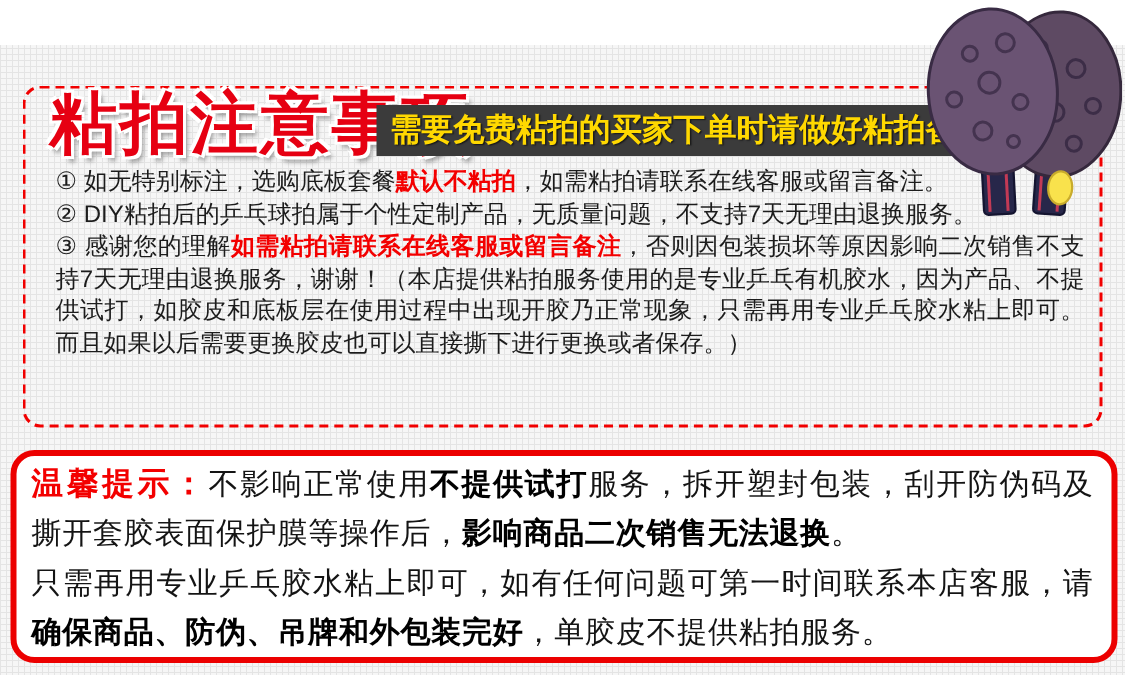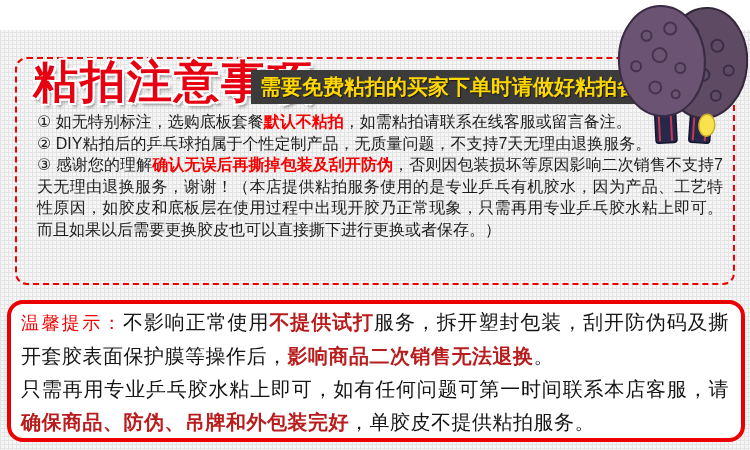--- a/index.html
+++ b/index.html
@@ -40,36 +40,36 @@
   
   .rackets{position:absolute;left:616px;top:3px;z-index:5;}
   
   .bottom-box{
     position:absolute;left:7px;top:300px;width:708px;height:132px;
     background:#fff;border:4px solid #ec0000;border-radius:16px;
     padding:2px 12px 0 10px;
     font-size:20px;line-height:33px;color:#141414;letter-spacing:.5px;text-align:justify;
   }
   .bottom-box p{margin:0;}
-  .tip-label{font-size:18px;color:#f30000;font-weight:normal;letter-spacing:2px;}
-  .bold-red{color:#b91c1c;font-weight:bold;}
+  .tip-label{font-size:21px;color:#f30000;font-weight:bold;letter-spacing:2px;}
+  .bold-red{color:#000000;font-weight:bold;}
 </style>
 </head>
 <body>
 
 <div class="white-strip"></div>
 
 <div class="top-box">
   <div class="notice-title">粘拍注意事项</div>
   <div class="notice-banner">需要免费粘拍的买家下单时请做好粘拍备注！</div>
 
   <div class="notes">
     <p><span>① 如无特别标注，选购底板套餐</span><span class="red">默认不粘拍</span><span>，如需粘拍请联系在线客服或留言备注。</span></p>
     <p><span>② DIY粘拍后的乒乓球拍属于个性定制产品，无质量问题，不支持7天无理由退换服务。</span></p>
-    <p><span>③ 感谢您的理解</span><span class="red">确认无误后再撕掉包装及刮开防伪</span><span>，否则因包装损坏等原因影响二次销售不支持7天无理由退换服务，谢谢！（本店提供粘拍服务使用的是专业乒乓有机胶水，因为产品、工艺特性原因，如胶皮和底板层在使用过程中出现开胶乃正常现象，只需再用专业乒乓胶水粘上即可。而且如果以后需要更换胶皮也可以直接撕下进行更换或者保存。）</span></p>
+    <p><span>③ 感谢您的理解</span><span class="red">如需粘拍请联系在线客服或留言备注</span><span>，否则因包装损坏等原因影响二次销售不支持7天无理由退换服务，谢谢！（本店提供粘拍服务使用的是专业乒乓有机胶水，因为产品、不提供试打，如胶皮和底板层在使用过程中出现开胶乃正常现象，只需再用专业乒乓胶水粘上即可。而且如果以后需要更换胶皮也可以直接撕下进行更换或者保存。）</span></p>
   </div>
 </div>
 
 <div class="rackets">
   <svg width="132" height="142" viewBox="0 0 132 142">
 
     <g transform="rotate(4 90 62)">
       <rect x="78" y="104" width="21" height="36" rx="3" fill="#27274a" stroke="#141430" stroke-width="1.5"></rect>
       <line x1="82" y1="106" x2="82" y2="138" stroke="#c23a55" stroke-width="2"></line>
       <line x1="94" y1="106" x2="94" y2="138" stroke="#c23a55" stroke-width="2"></line>

